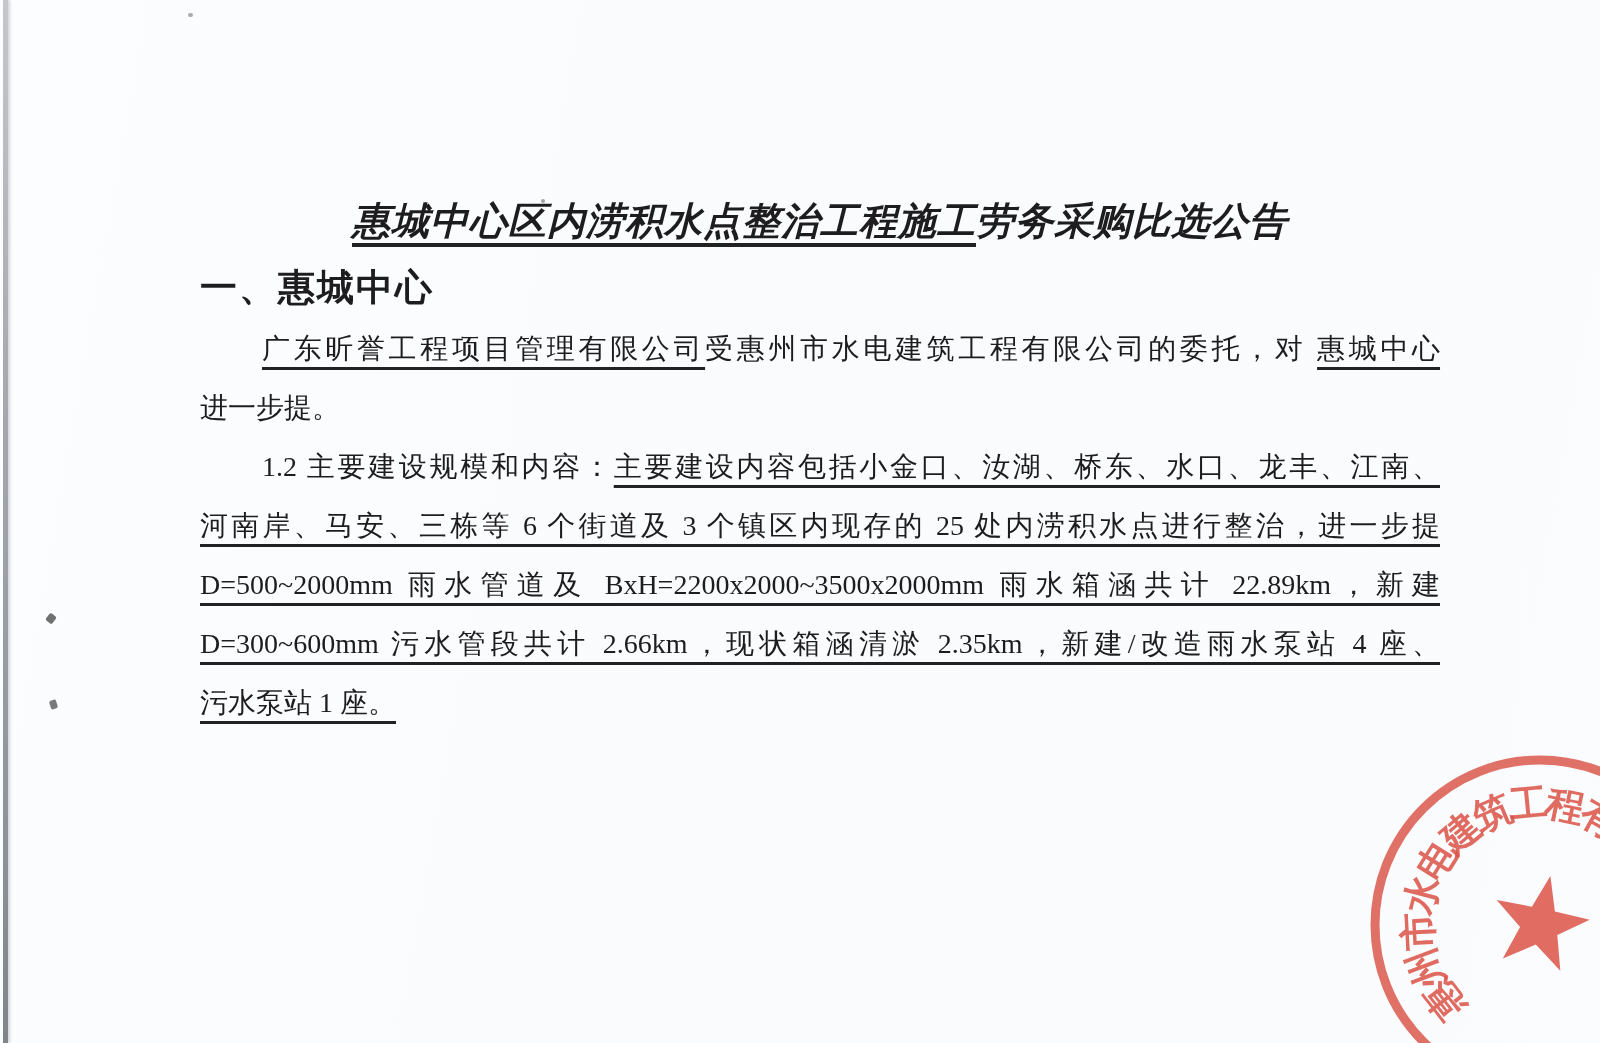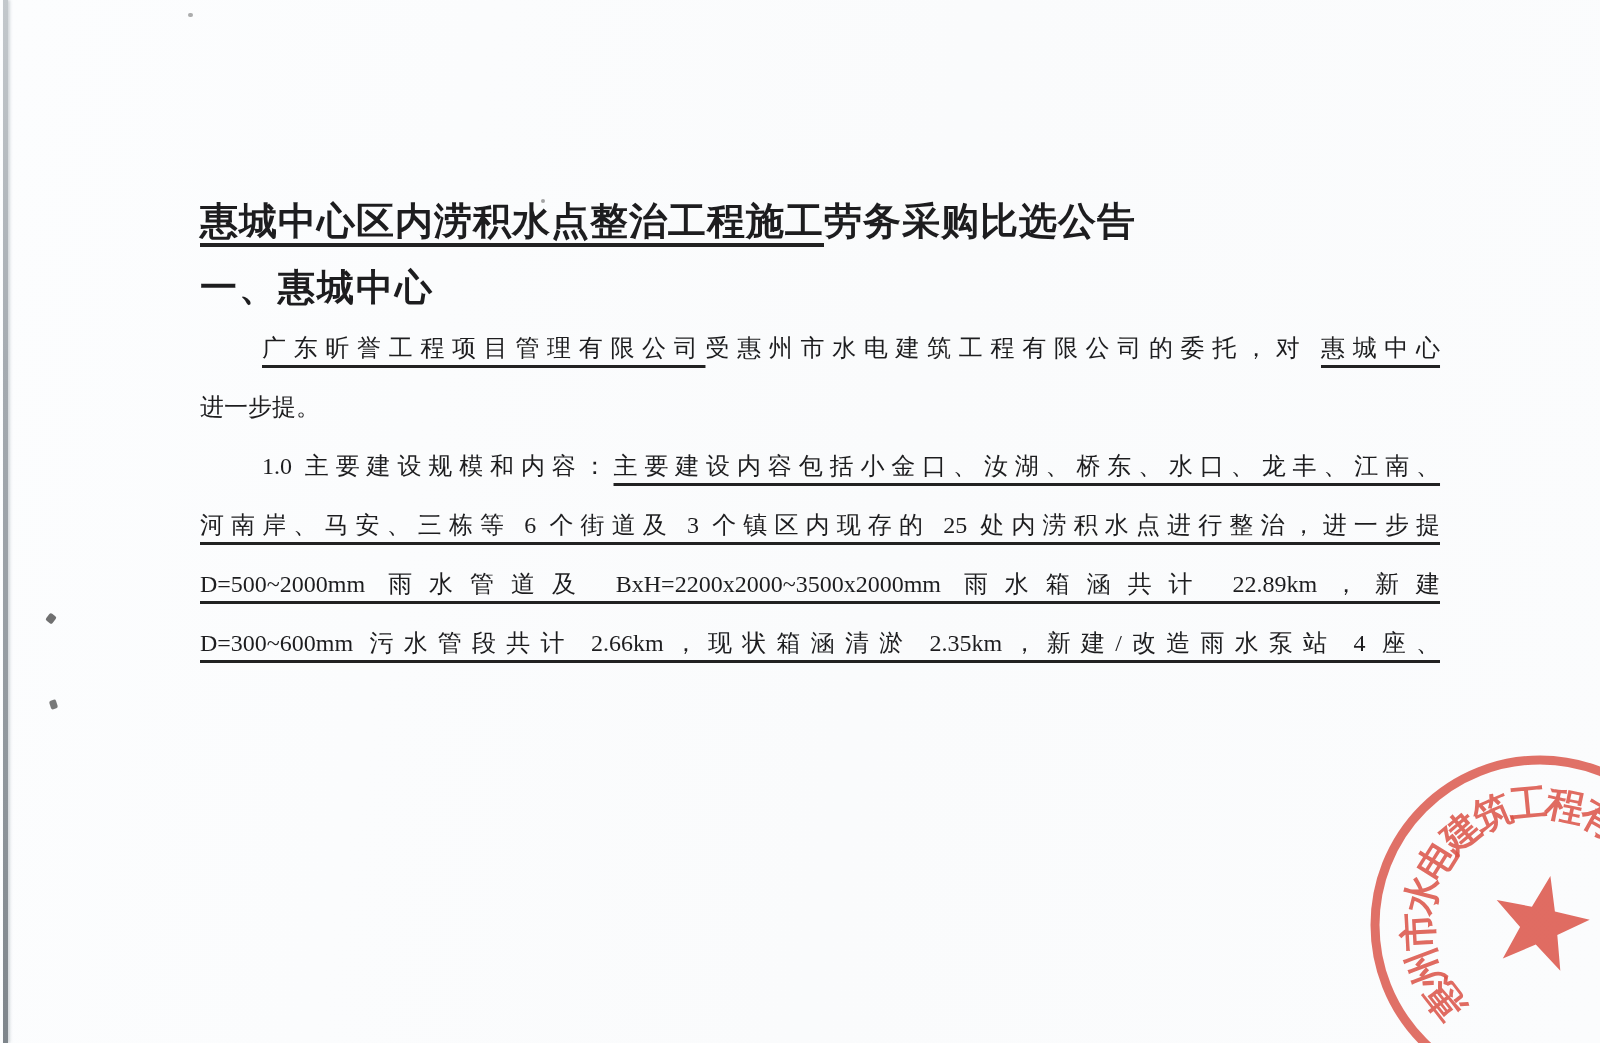--- a/index.html
+++ b/index.html
@@ -19,32 +19,33 @@
     background:linear-gradient(to bottom,#c3c8cc 0%,#a5abb1 35%,#8f969c 75%,#7e858b 100%);
     box-shadow:2px 0 3px rgba(160,168,175,.45);
   }
   .speck{position:absolute;background:#4c4c4c;border-radius:2px;}
 
   .content{
     position:absolute;left:200px;top:195px;width:1240px;
   }
   .title{
     font-size:38px;font-weight:bold;letter-spacing:1px;
-    text-align:left;height:52px;line-height:52px;margin-bottom:0;
+    text-align:center;height:52px;line-height:52px;margin-bottom:0;
     white-space:nowrap;
+    font-style:italic;
   }
   .title .u{text-decoration-thickness:3.5px;}
   .u{
     text-decoration:underline;
     text-decoration-thickness:2.5px;
     text-underline-offset:9px;
     text-decoration-color:#222;
   }
   .line{
-    font-size:24px;height:59px;line-height:59px;
+    font-size:28px;height:59px;line-height:59px;
     white-space:pre-wrap;
   }
   .line.h1{
     font-family:"Liberation Sans","DejaVu Sans",sans-serif;
     font-size:37px;font-weight:bold;letter-spacing:2px;
     height:62px;line-height:62px;margin-top:10px;
   }
   .line.ind{text-indent:62px;}
   .line.j{text-align:justify;text-align-last:justify;}
 
@@ -69,24 +70,25 @@
   <div class="speck" style="left:50px;top:700px;width:7px;height:9px;transform:rotate(-18deg);opacity:.75;"></div>
   <div class="speck" style="left:188px;top:13px;width:5px;height:4px;opacity:.45;"></div>
   <div class="speck" style="left:541px;top:199px;width:4px;height:4px;opacity:.5;"></div>
 
   <div class="content">
     <div class="title"><span class="u">惠城中心区内涝积水点整治工程施工</span><span>劳务采购比选公告</span></div>
     <div>
         <div class="line h1"><span>一、惠城中心</span></div>
         <div class="line  j ind"><span class="u">广东昕誉工程项目管理有限公司</span><span>受惠州市水电建筑工程有限公司的委托，对 </span><span class="u">惠城中心</span></div>
         <div class="line "><span>进一步提。</span></div>
-        <div class="line  j ind"><span>1.0 主要建设规模和内容：</span><span class="u">主要建设内容包括小金口、汝湖、桥东、水口、龙丰、江南、</span></div>
+        <div class="line  j ind"><span>1.2 主要建设规模和内容：</span><span class="u">主要建设内容包括小金口、汝湖、桥东、水口、龙丰、江南、</span></div>
         <div class="line  j"><span class="u">河南岸、马安、三栋等 6 个街道及 3 个镇区内现存的 25 处内涝积水点进行整治，进一步提</span></div>
         <div class="line  j"><span class="u">D=500~2000mm 雨水管道及 BxH=2200x2000~3500x2000mm 雨水箱涵共计 22.89km，新建</span></div>
         <div class="line  j"><span class="u">D=300~600mm 污水管段共计 2.66km，现状箱涵清淤 2.35km，新建/改造雨水泵站 4 座、</span></div>
+        <div class="line "><span class="u">污水泵站 1 座。</span></div>
       </div>
   </div>
 
   <div class="seal">
     <svg width="460" height="460" viewBox="0 0 460 460">
         <circle cx="230" cy="230" r="165" fill="none" stroke="#dc4538" stroke-width="9" opacity="0.82"></circle>
         <polygon points="240.4,181.1 244.9,216.6 279.7,224.8 247.3,240.0 250.3,275.7 225.8,249.6 192.8,263.5 210.1,232.1 186.7,205.0 221.9,211.7" fill="#dc4538" opacity="0.85"></polygon>
         <text x="133.9" y="305.1" fill="#dc4538" font-size="38" font-weight="bold" text-anchor="middle" dominant-baseline="central" transform="rotate(-128.0 133.9 305.1)" opacity="0.85">惠</text>
         <text x="115.7" y="272.7" fill="#dc4538" font-size="38" font-weight="bold" text-anchor="middle" dominant-baseline="central" transform="rotate(-110.5 115.7 272.7)" opacity="0.85">州</text>
         <text x="108.2" y="236.4" fill="#dc4538" font-size="38" font-weight="bold" text-anchor="middle" dominant-baseline="central" transform="rotate(-93.0 108.2 236.4)" opacity="0.85">市</text>

